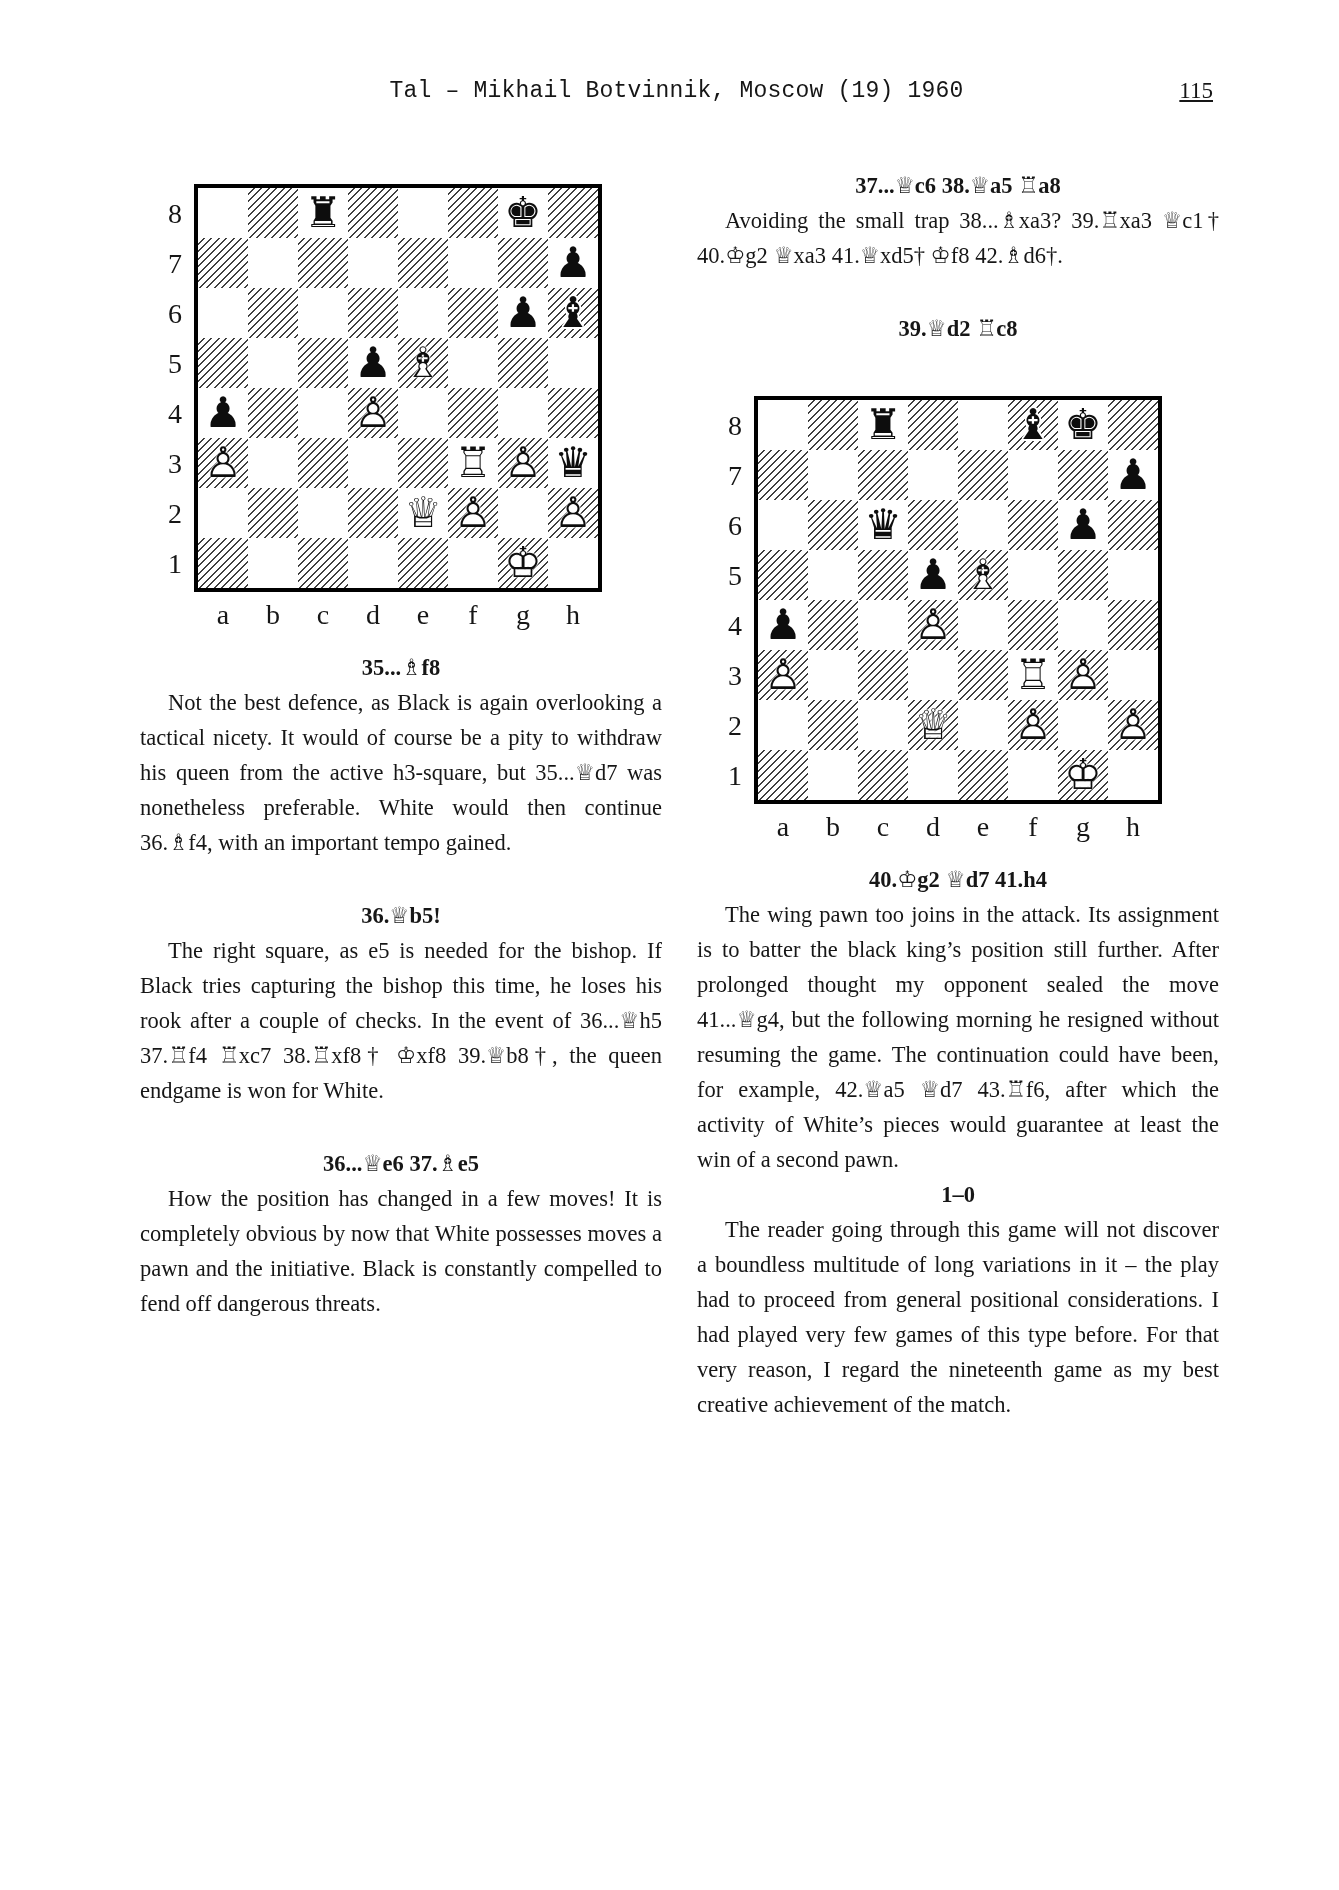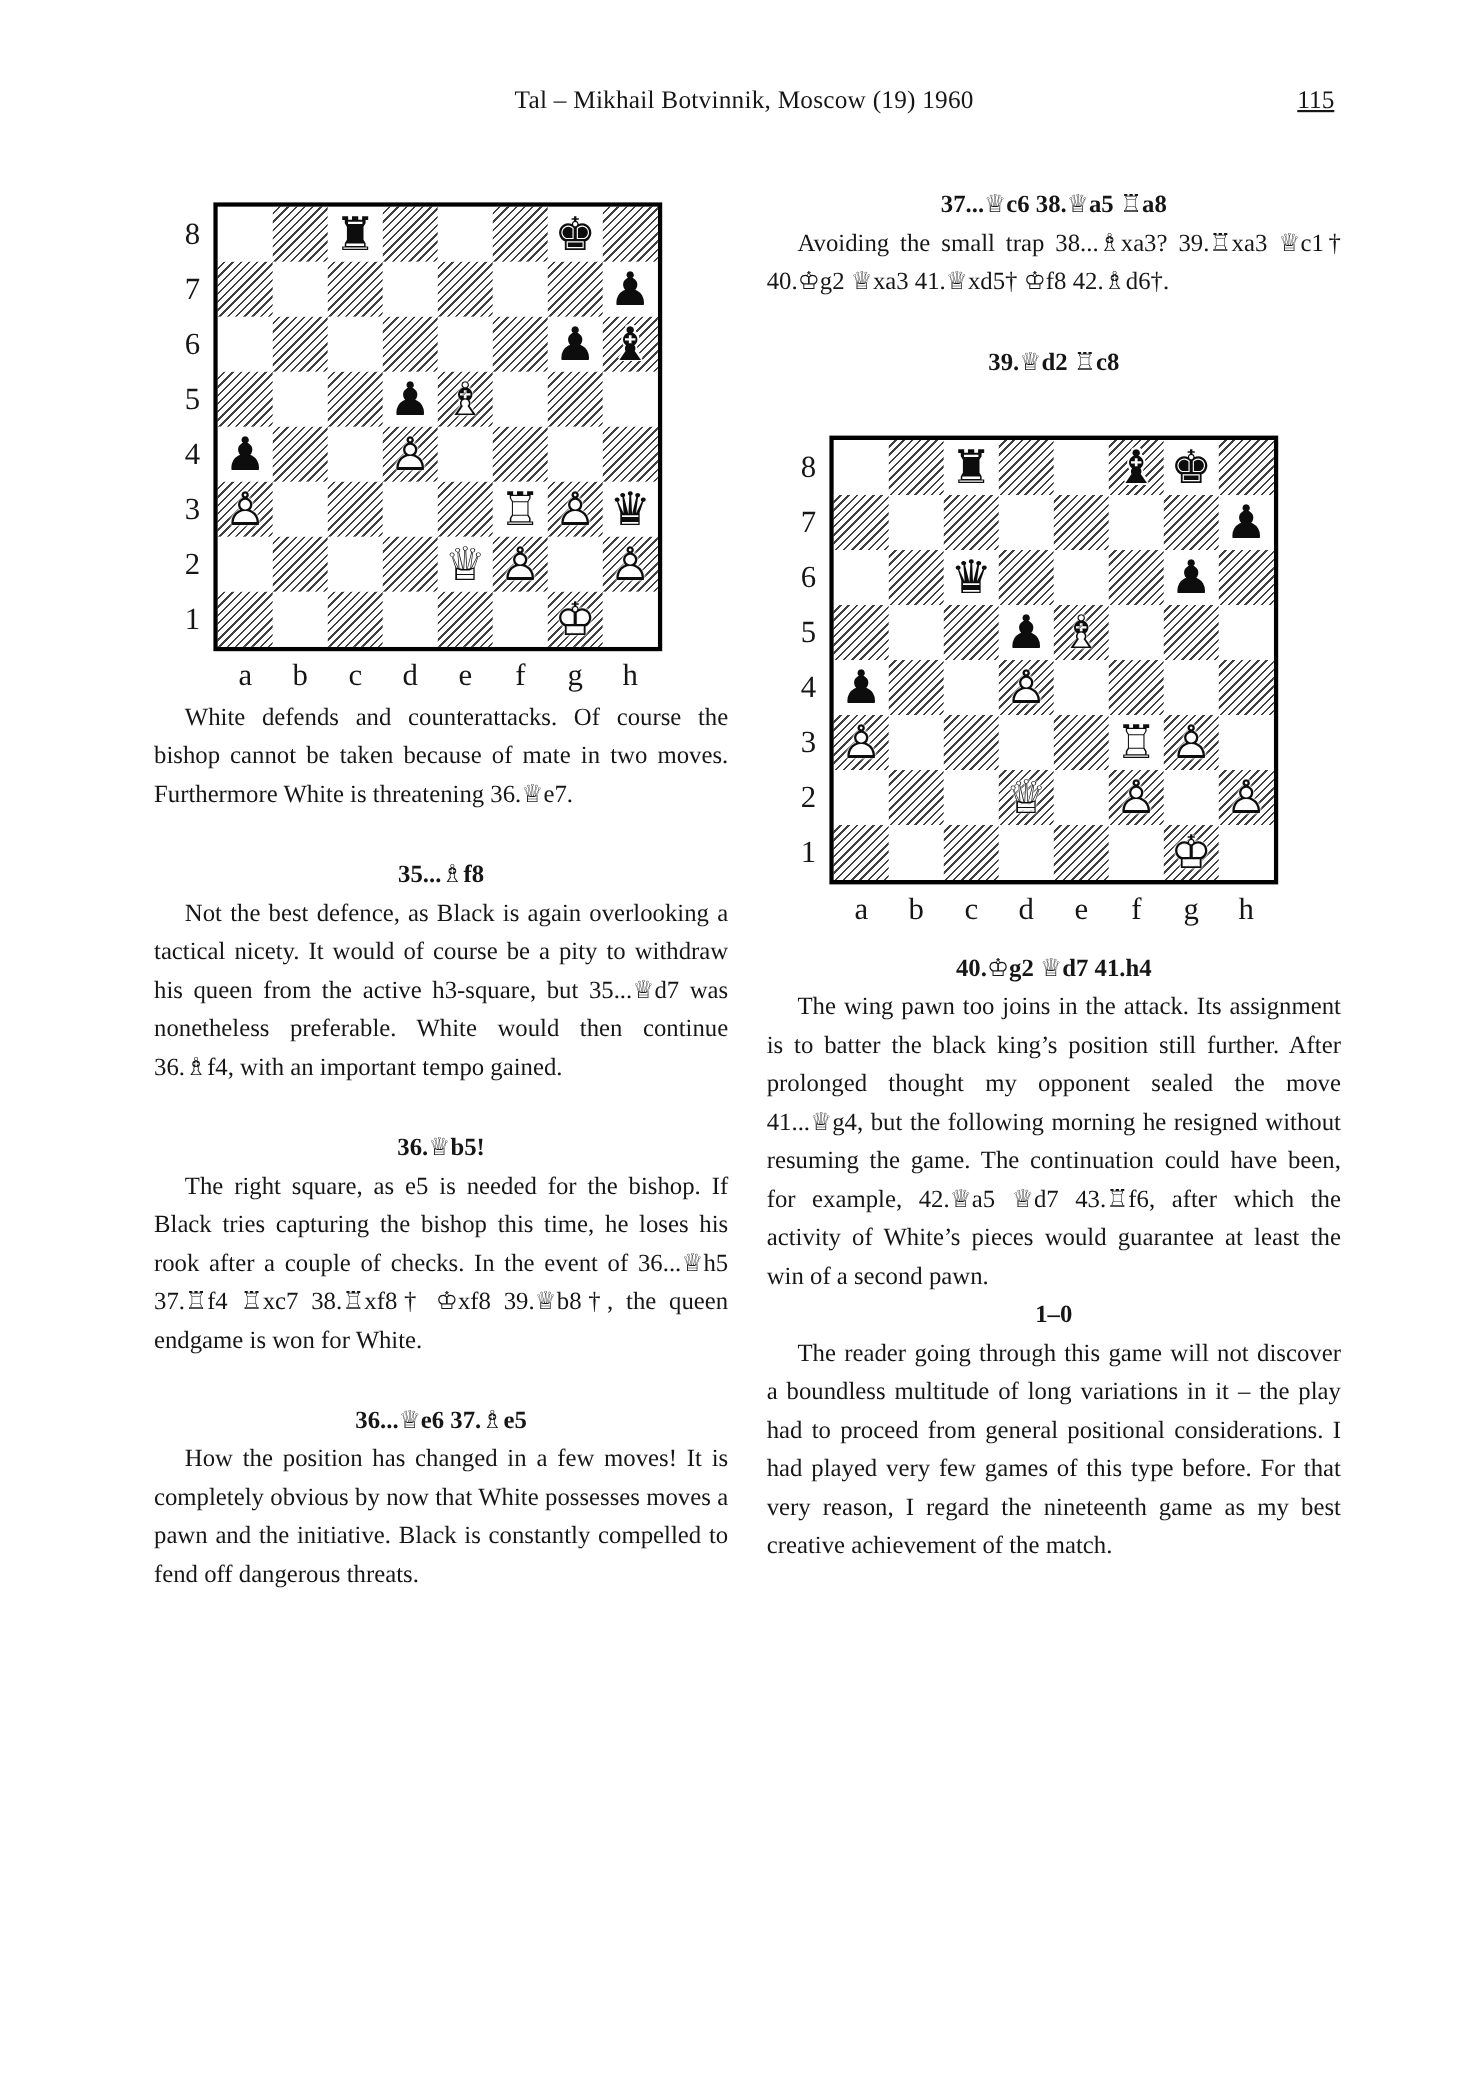--- a/index.html
+++ b/index.html
@@ -1,20 +1,20 @@
 <!DOCTYPE html>
 <html><head>
 <meta charset="utf-8">
 <style>
   html,body{margin:0;padding:0;background:#ffffff;}
   #page{position:relative;width:1339px;height:1890px;background:#ffffff;
         font-family:"Liberation Serif","DejaVu Sans",serif;color:#161616;overflow:hidden;}
 
   .header{position:absolute;top:78px;left:140px;right:126px;height:34px;}
-  .header-title{text-align:center;font-size:23px;letter-spacing:0.2px;}
+  .header-title{text-align:center;font-size:23px;letter-spacing:0.2px;font-family:Liberation Mono, monospace;}
   .page-number{position:absolute;right:0;top:0;font-size:23px;text-decoration:underline;}
 
   .col{position:absolute;width:522px;font-size:22.5px;line-height:35px;text-align:justify;}
   #col-left{left:140px;top:172px;}
   #col-right{left:697px;top:168px;}
 
   .para{text-indent:28px;}
   .moves{font-weight:bold;text-align:center;margin-top:38px;}
   .col > :first-child{margin-top:0;}
   .result{margin-top:0;}
@@ -180,21 +180,20 @@
           <div class="file-label">a</div>
           <div class="file-label">b</div>
           <div class="file-label">c</div>
           <div class="file-label">d</div>
           <div class="file-label">e</div>
           <div class="file-label">f</div>
           <div class="file-label">g</div>
           <div class="file-label">h</div>
         </div>
       </div>
-      <div class="para">White defends and counterattacks. Of course the bishop cannot be taken because of mate in two moves. Furthermore White is threatening 36.♕e7.</div>
       <div class="moves">35...♗f8</div>
       <div class="para">Not the best defence, as Black is again overlooking a tactical nicety. It would of course be a pity to withdraw his queen from the active h3-square, but 35...♕d7 was nonetheless preferable. White would then continue 36.♗f4, with an important tempo gained.</div>
       <div class="moves">36.♕b5!</div>
       <div class="para">The right square, as e5 is needed for the bishop. If Black tries capturing the bishop this time, he loses his rook after a couple of checks. In the event of 36...♕h5 37.♖f4 ♖xc7 38.♖xf8† ♔xf8 39.♕b8†, the queen endgame is won for White.</div>
       <div class="moves">36...♕e6 37.♗e5</div>
       <div class="para">How the position has changed in a few moves! It is completely obvious by now that White possesses moves a pawn and the initiative. Black is constantly compelled to fend off dangerous threats.</div>
     </div>
   <div class="col" id="col-right">
       <div class="moves">37...♕c6 38.♕a5 ♖a8</div>
       <div class="para">Avoiding the small trap 38...♗xa3? 39.♖xa3 ♕c1† 40.♔g2 ♕xa3 41.♕xd5† ♔f8 42.♗d6†.</div>

